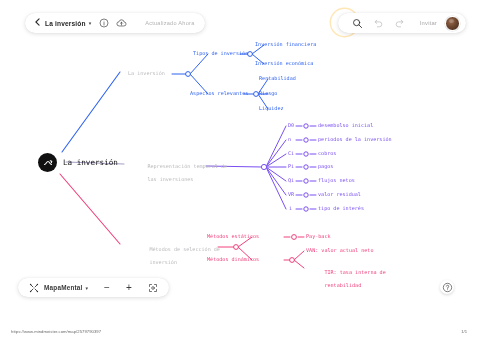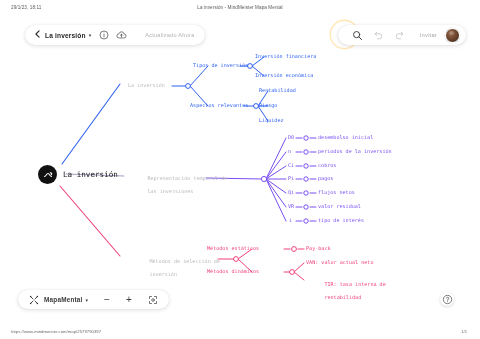--- a/index.html
+++ b/index.html
@@ -32,21 +32,21 @@
     font-size: 4.2px; color: #6a6a6a; letter-spacing: .05px;
     white-space: nowrap;
   }
   .print-page {
     position: absolute; right: 13px; bottom: 5px;
     font-size: 4.2px; color: #6a6a6a;
   }
 
   
   .canvas {
-    position: absolute; left: 0; top: 16px;
+    position: absolute; left: 0; top: 4px;
     width: 480px; height: 305px;
     background: #ffffff;
     overflow: hidden;
   }
 
   
   .pill {
     position: absolute;
     background: #ffffff;
     border-radius: 20px;

